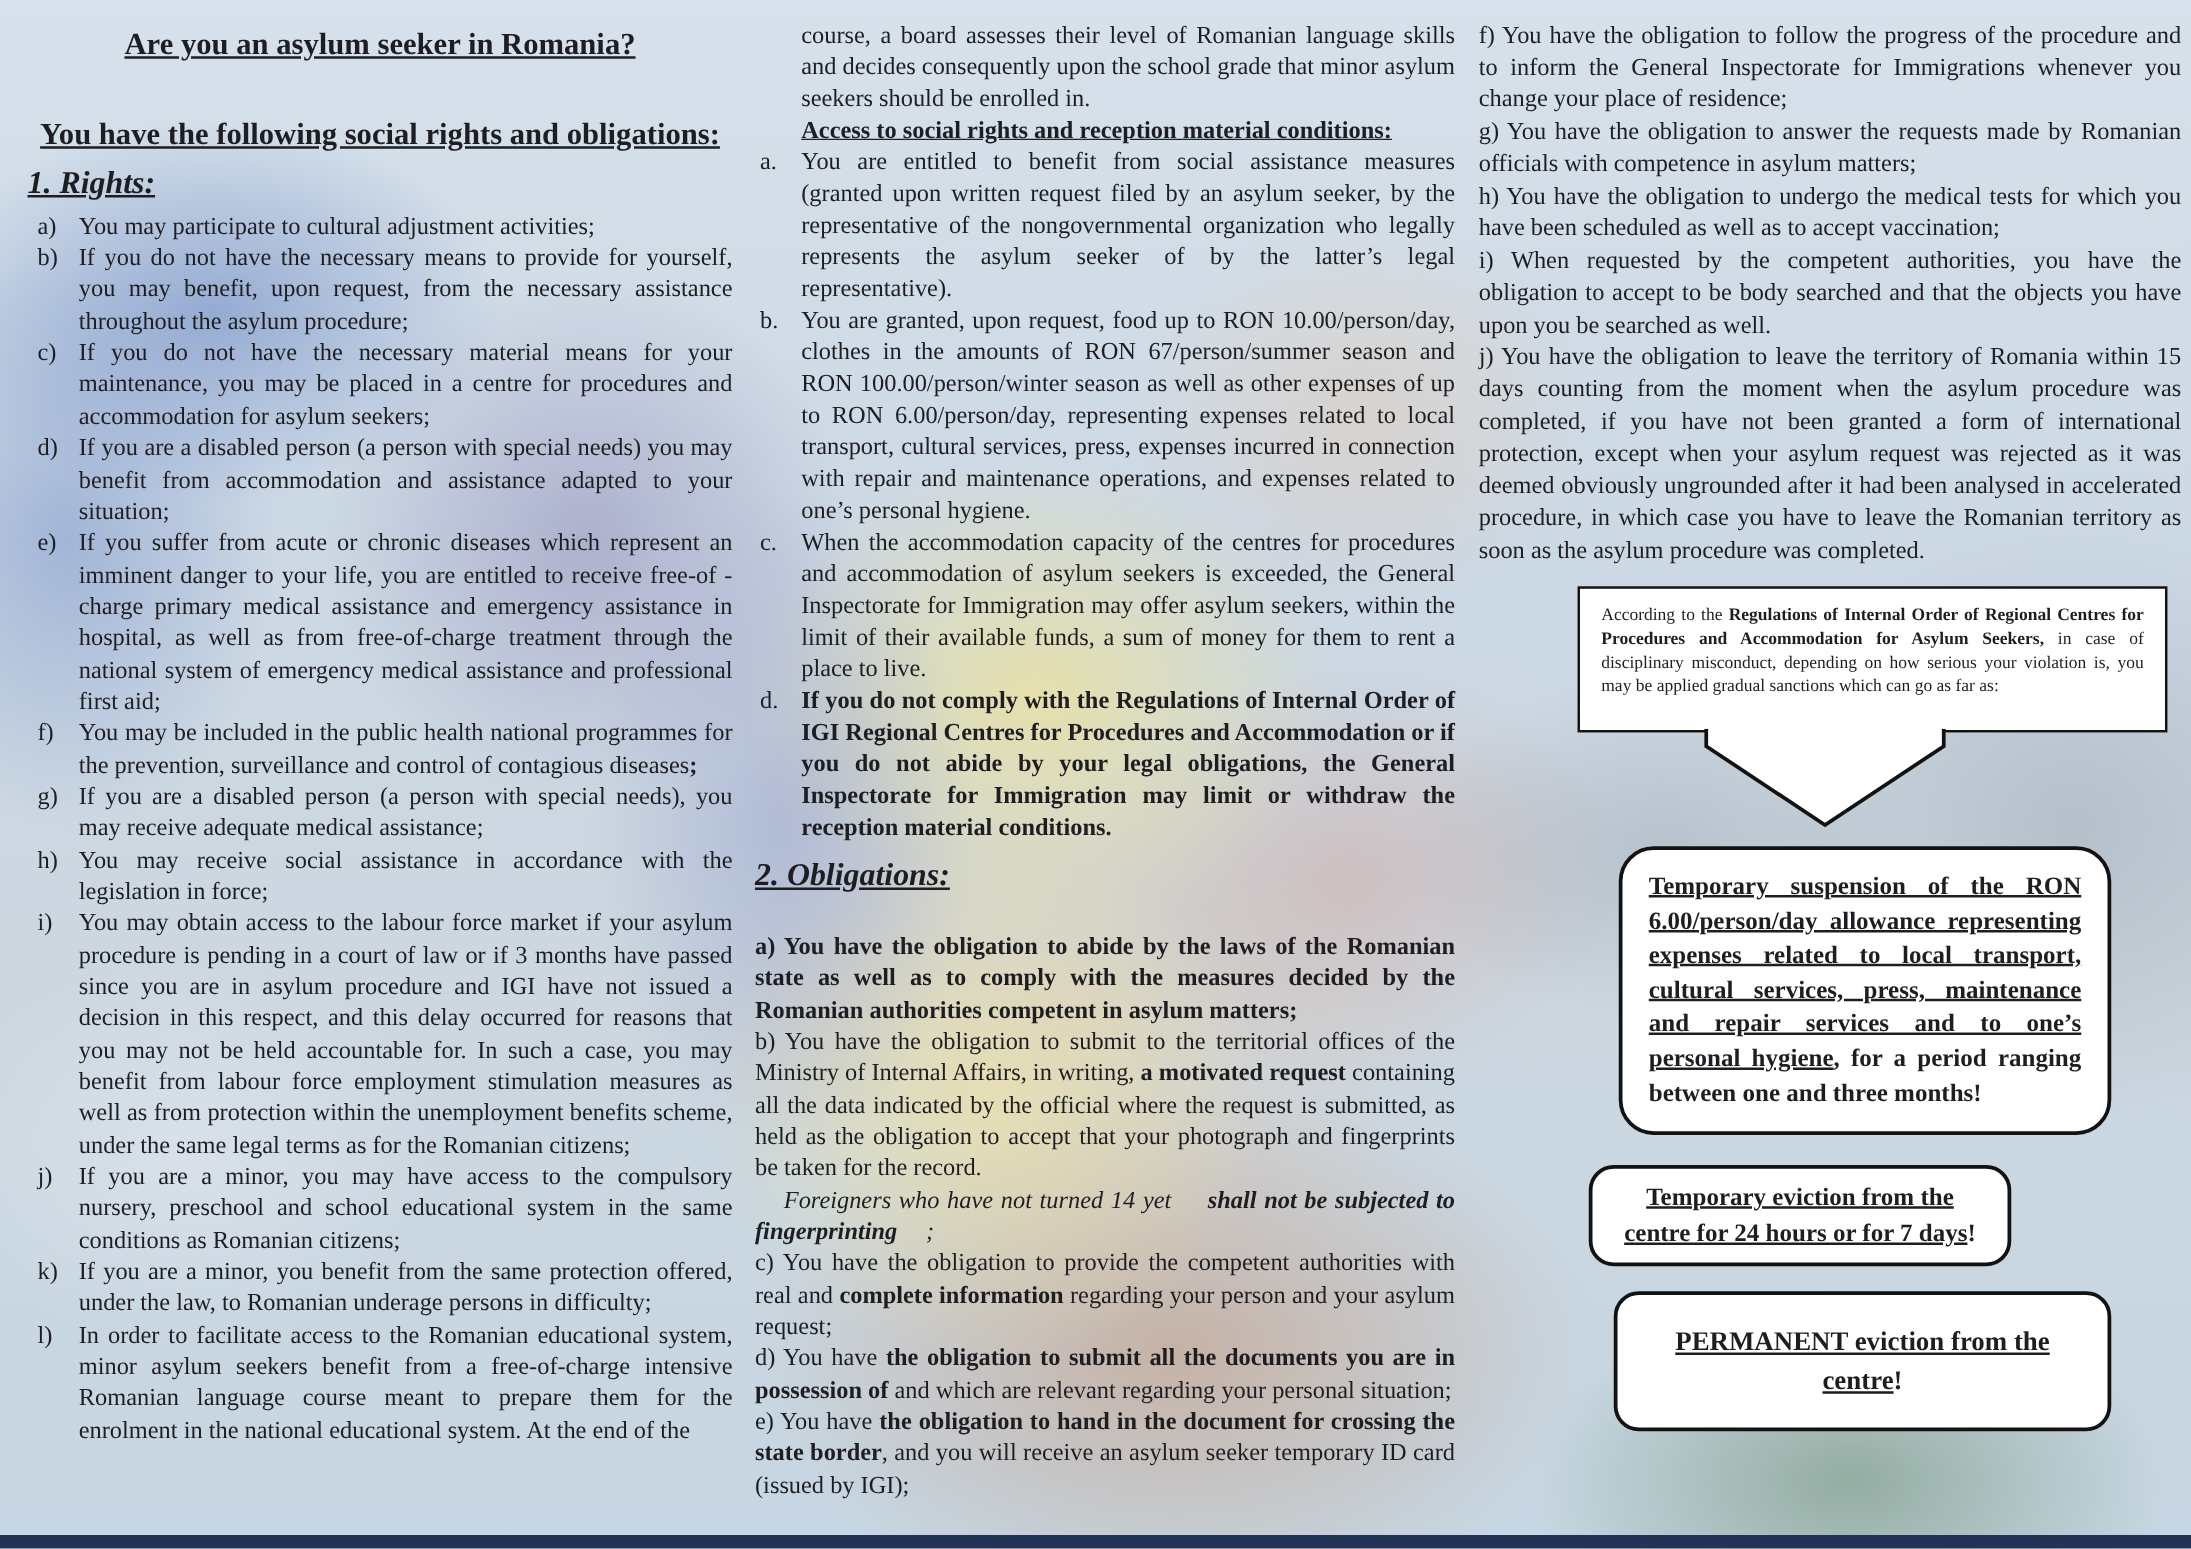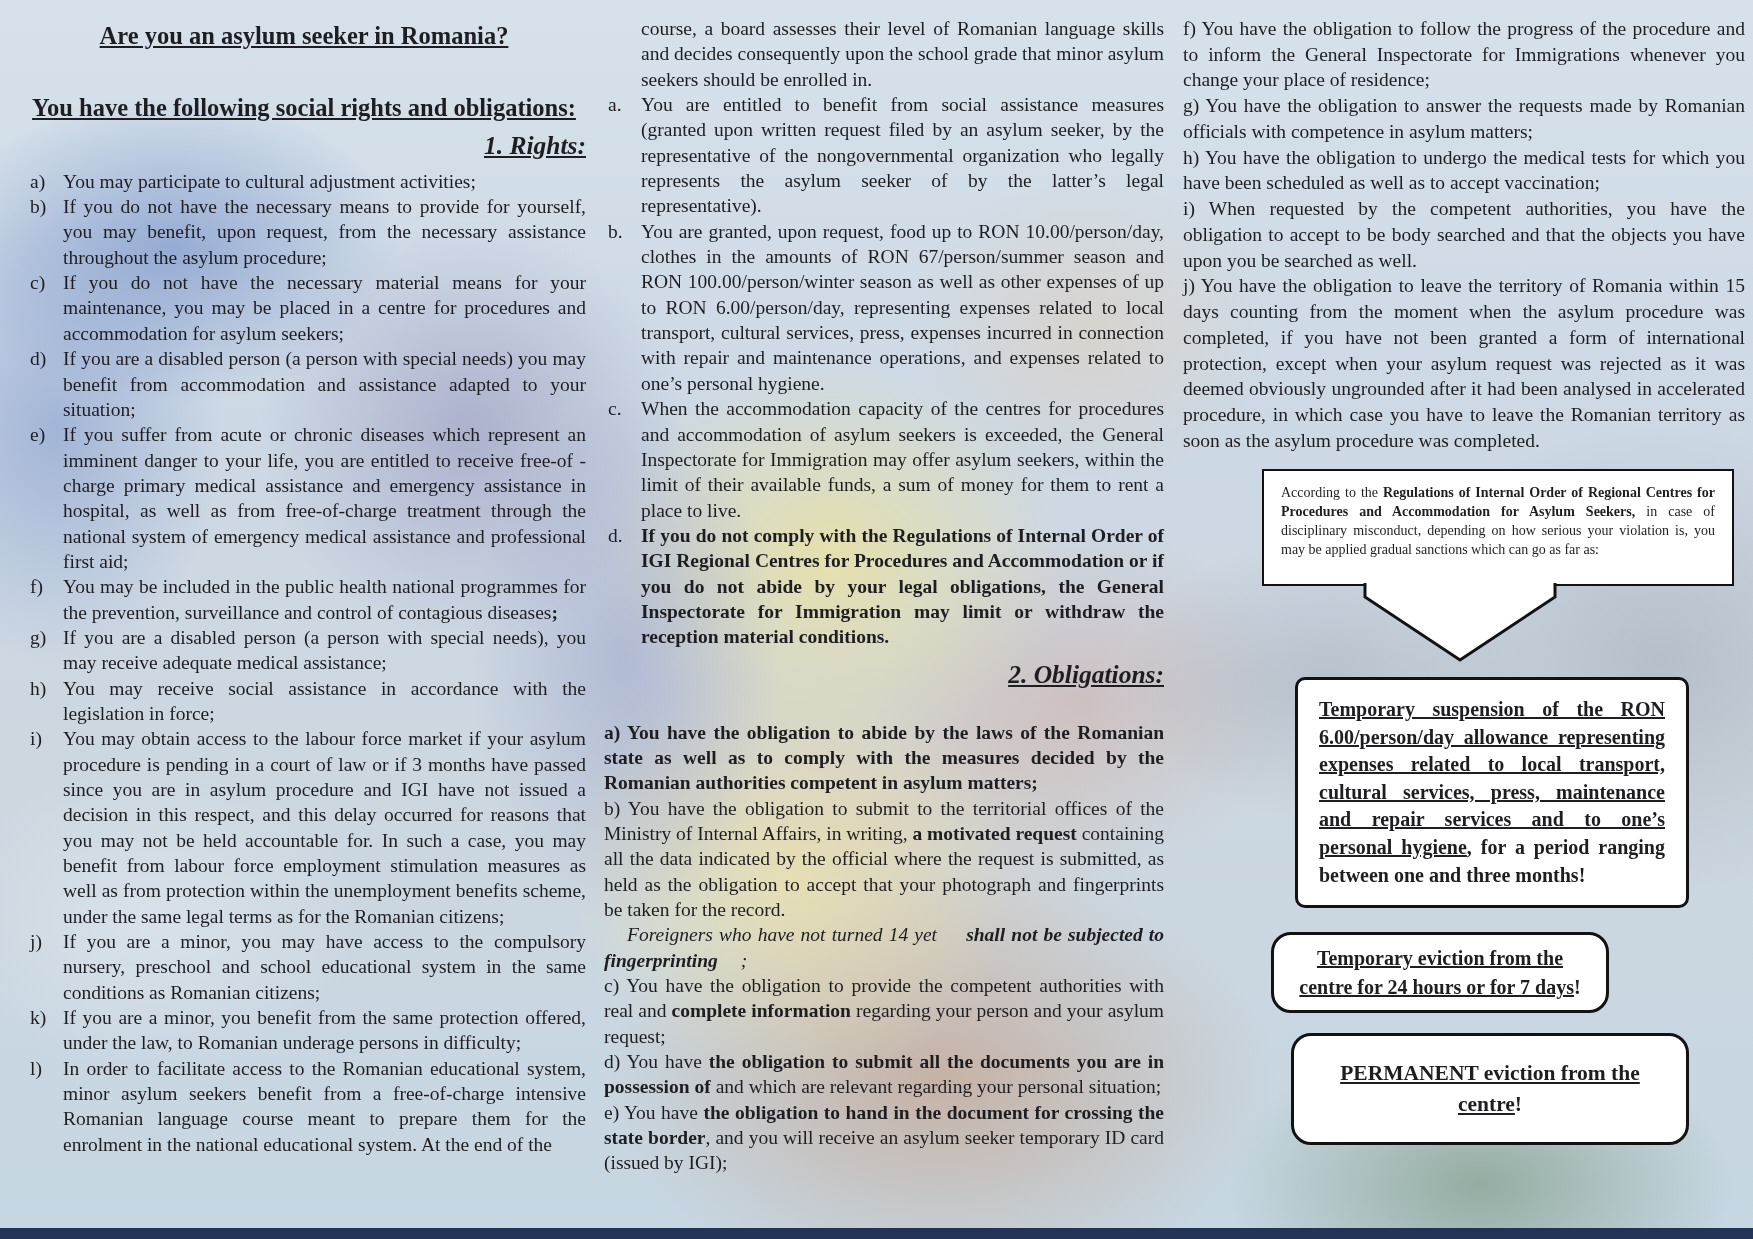--- a/index.html
+++ b/index.html
@@ -29,33 +29,33 @@
   .col1{left:22px;  width:564px;}
   .col2{left:604px; width:560px;}
   .col3{left:1183px;width:562px;}
   p{margin:0; font-size:19.5px; line-height:1.30; text-align:justify;}
   .col3 p{line-height:1.32;}
   .b{font-weight:bold;} .i{font-style:italic;margin-left:23px;} .u{text-decoration:underline;}
   h1,h2{font-size:24.5px; font-weight:bold; text-decoration:underline; text-align:center; margin:0;}
   .col1 h1{margin-top:6px;}
   .col1 h2{margin-top:40px; line-height:1.5;}
   .rights-head, .oblig-head{font-size:25.5px; font-weight:bold; font-style:italic;
-    text-decoration:underline; text-align:right; margin:4px 0 8px;}
+    text-decoration:underline; text-align:left; margin:4px 0 8px;}
   .oblig-head{margin:10px 0 30px;}
   .item{display:flex; font-size:19.5px; line-height:1.30; margin:0;}
   .item .marker{flex:0 0 33px; padding-left:8px; box-sizing:content-box;}
   .col2 .item .marker{flex:0 0 33px; padding-left:4px;}
   .item .itext{flex:1; text-align:justify;}
   .indent{margin-left:37px;}
   .subhead{font-size:19.5px; font-weight:bold; text-decoration:underline; margin-left:37px; line-height:1.3;}
   .callout{margin:16px 0 0 79px; width:472px; box-sizing:border-box; background:#ffffff;
     border:2.5px solid #121212; padding:13px 17px 24px; font-size:14px; line-height:1.35; text-align:justify;}
   .arrow-svg{display:block; margin:-3px 0 0 79px;}
   .round-box{box-sizing:border-box; background:#ffffff; border:3px solid #121212; font-weight:bold;}
-  .box1{margin:14px 0 0 112px; width:394px; border-radius:10px; padding:16px 21px; font-size:20px; line-height:1.38; text-align:justify;}
+  .box1{margin:14px 0 0 112px; width:394px; border-radius:28px; padding:16px 21px; font-size:20px; line-height:1.38; text-align:justify;}
   .box2{margin:24px 0 0 88px;  width:338px; border-radius:20px; padding:9px 16px;  font-size:20px; line-height:1.42; text-align:center;}
   .box3{margin:20px 0 0 108px; width:398px; border-radius:20px; padding:22px 16px; font-size:21.5px; line-height:1.45; text-align:center;}
 </style>
 </head>
 <body>
 
 <div class="page">
 
   <div class="col col1">
     <h1>Are you an asylum seeker in Romania?</h1>
@@ -108,20 +108,21 @@
         </div>
         <div class="item">
           <span class="marker">l)</span>
           <span class="itext"><span>In order to facilitate access to the Romanian educational system, minor asylum seekers benefit from a free-of-charge intensive Romanian language course meant to prepare them for the enrolment in the national educational system. At the end of the</span></span>
         </div>
       </div>
   </div>
 
   <div class="col col2">
     <p class="indent">course, a board assesses their level of Romanian language skills and decides consequently upon the school grade that minor asylum seekers should be enrolled in.</p>
+    <div class="subhead">Access to social rights and reception material conditions:</div>
     <div>
         <div class="item">
           <span class="marker">a.</span>
           <span class="itext"><span>You are entitled to benefit from social assistance measures (granted upon written request filed by an asylum seeker, by the representative of the nongovernmental organization who legally represents the asylum seeker of by the latter’s legal representative).</span></span>
         </div>
         <div class="item">
           <span class="marker">b.</span>
           <span class="itext"><span>You are granted, upon request, food up to RON 10.00/person/day, clothes in the amounts of RON 67/person/summer season and RON 100.00/person/winter season as well as other expenses of up to RON 6.00/person/day, representing expenses related to local transport, cultural services, press, expenses incurred in connection with repair and maintenance operations, and expenses related to one’s personal hygiene.</span></span>
         </div>
         <div class="item">

